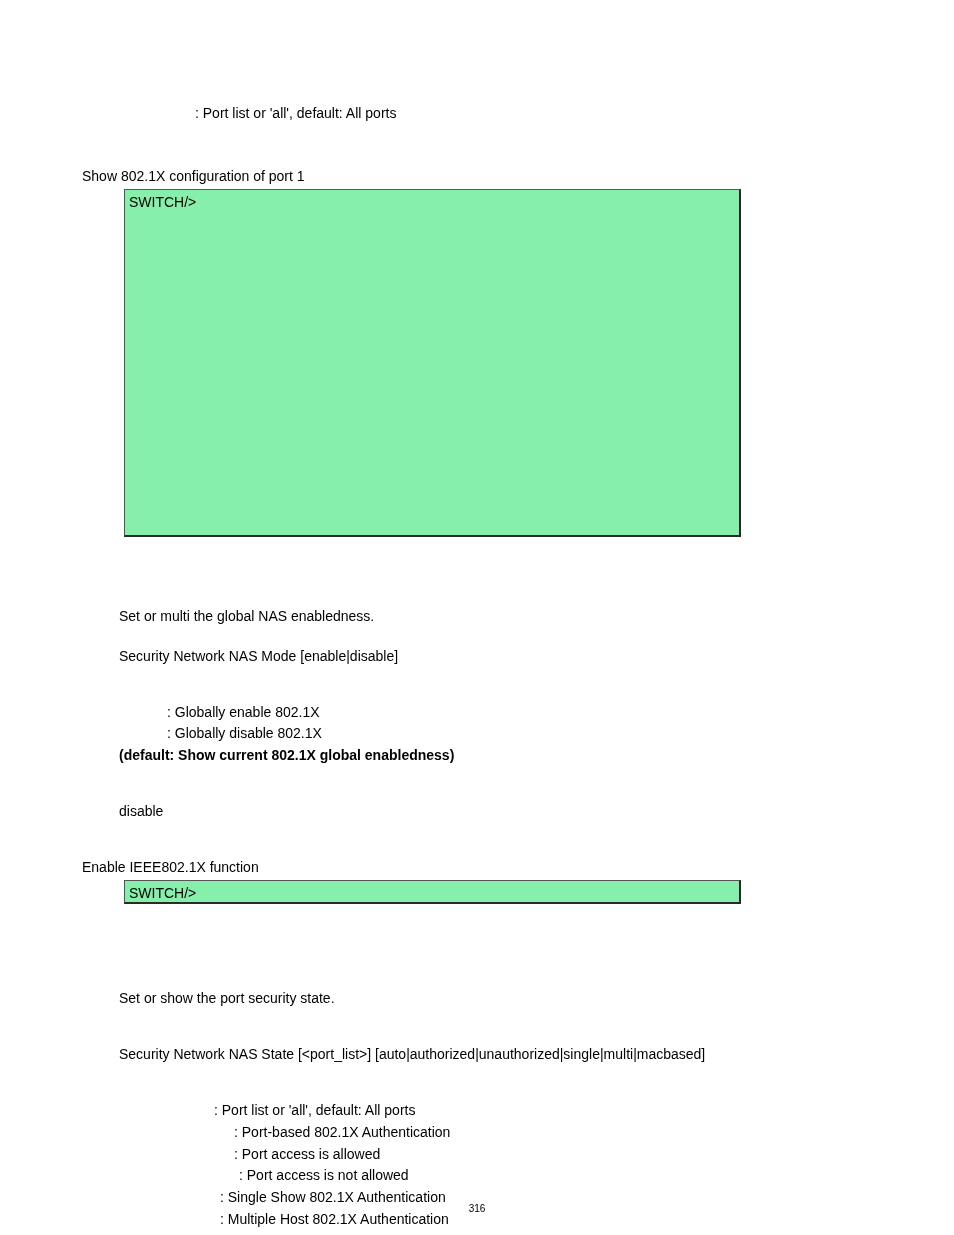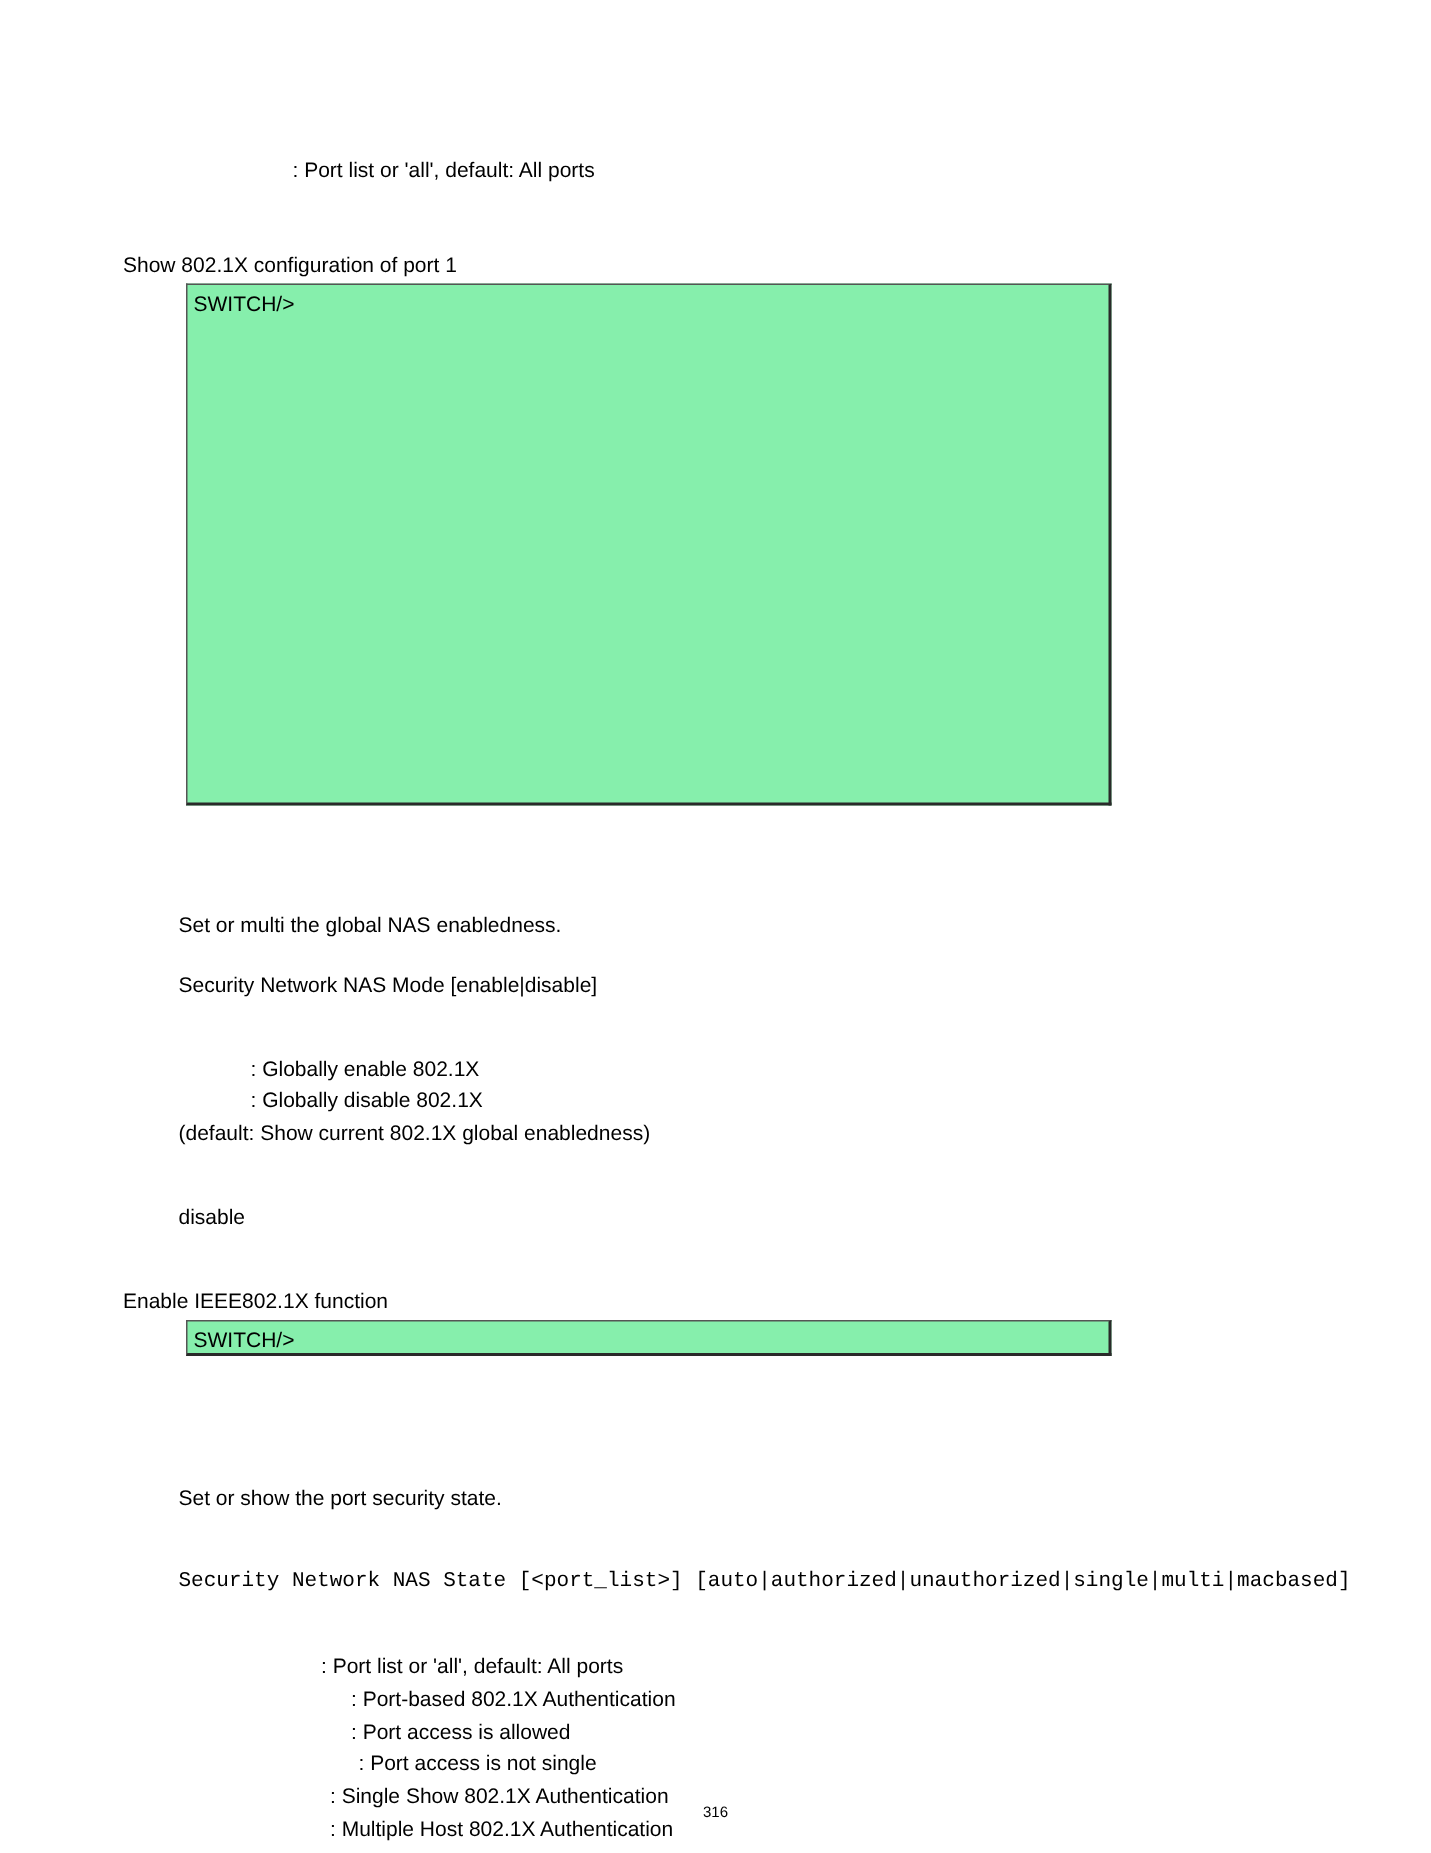--- a/index.html
+++ b/index.html
@@ -61,42 +61,42 @@
 
   <div style="height:70px;"></div>
   <div class="line" style="margin-left:37px;">Set or multi the global NAS enabledness.</div>
 
   <div style="height:18px;"></div>
   <div class="line" style="margin-left:37px;">Security Network NAS Mode [enable|disable]</div>
 
   <div style="height:34px;"></div>
   <div class="line" style="margin-left:85px;">: Globally enable 802.1X</div>
   <div class="line" style="margin-left:85px;">: Globally disable 802.1X</div>
-  <div class="line" style="margin-left:37px;">(default: Show current 802.1X global enabledness)</div>
+  <div class="line" style="margin-left:37px;font-weight:bold;">(default: Show current 802.1X global enabledness)</div>
 
   <div style="height:34px;"></div>
   <div class="line" style="margin-left:37px;">disable</div>
 
   <div style="height:34px;"></div>
   <div class="line">Enable IEEE802.1X function</div>
 
   <div class="terminal" style="margin-left:42px; width:617px; height:24px; margin-top:2px;">
     <div>SWITCH/&gt;</div>
   </div>
 
   <div style="height:85px;"></div>
   <div class="line" style="margin-left:37px;">Set or show the port security state.</div>
 
   <div style="height:34px;"></div>
-  <div class="line nowrap" style="margin-left:37px;font-family:Liberation Mono, monospace;">Security Network NAS State [&lt;port_list&gt;] [auto|authorized|unauthorized|single|multi|macbased]</div>
+  <div class="line nowrap" style="margin-left:37px;">Security Network NAS State [&lt;port_list&gt;] [auto|authorized|unauthorized|single|multi|macbased]</div>
 
   <div style="height:34px;"></div>
   <div class="line" style="margin-left:132px;">: Port list or 'all', default: All ports</div>
   <div class="line" style="margin-left:152px;">: Port-based 802.1X Authentication</div>
   <div class="line" style="margin-left:152px;">: Port access is allowed</div>
-  <div class="line" style="margin-left:157px;">: Port access is not single</div>
+  <div class="line" style="margin-left:157px;">: Port access is not allowed</div>
   <div class="line" style="margin-left:138px;">: Single Show 802.1X Authentication</div>
   <div class="line" style="margin-left:138px;">: Multiple Host 802.1X Authentication</div>
   <div class="line" style="margin-left:165px;">: Switch authenticates on behalf of the client</div>
 
   <div class="page-number">316</div>
 
 </div>
 
 </body></html>

